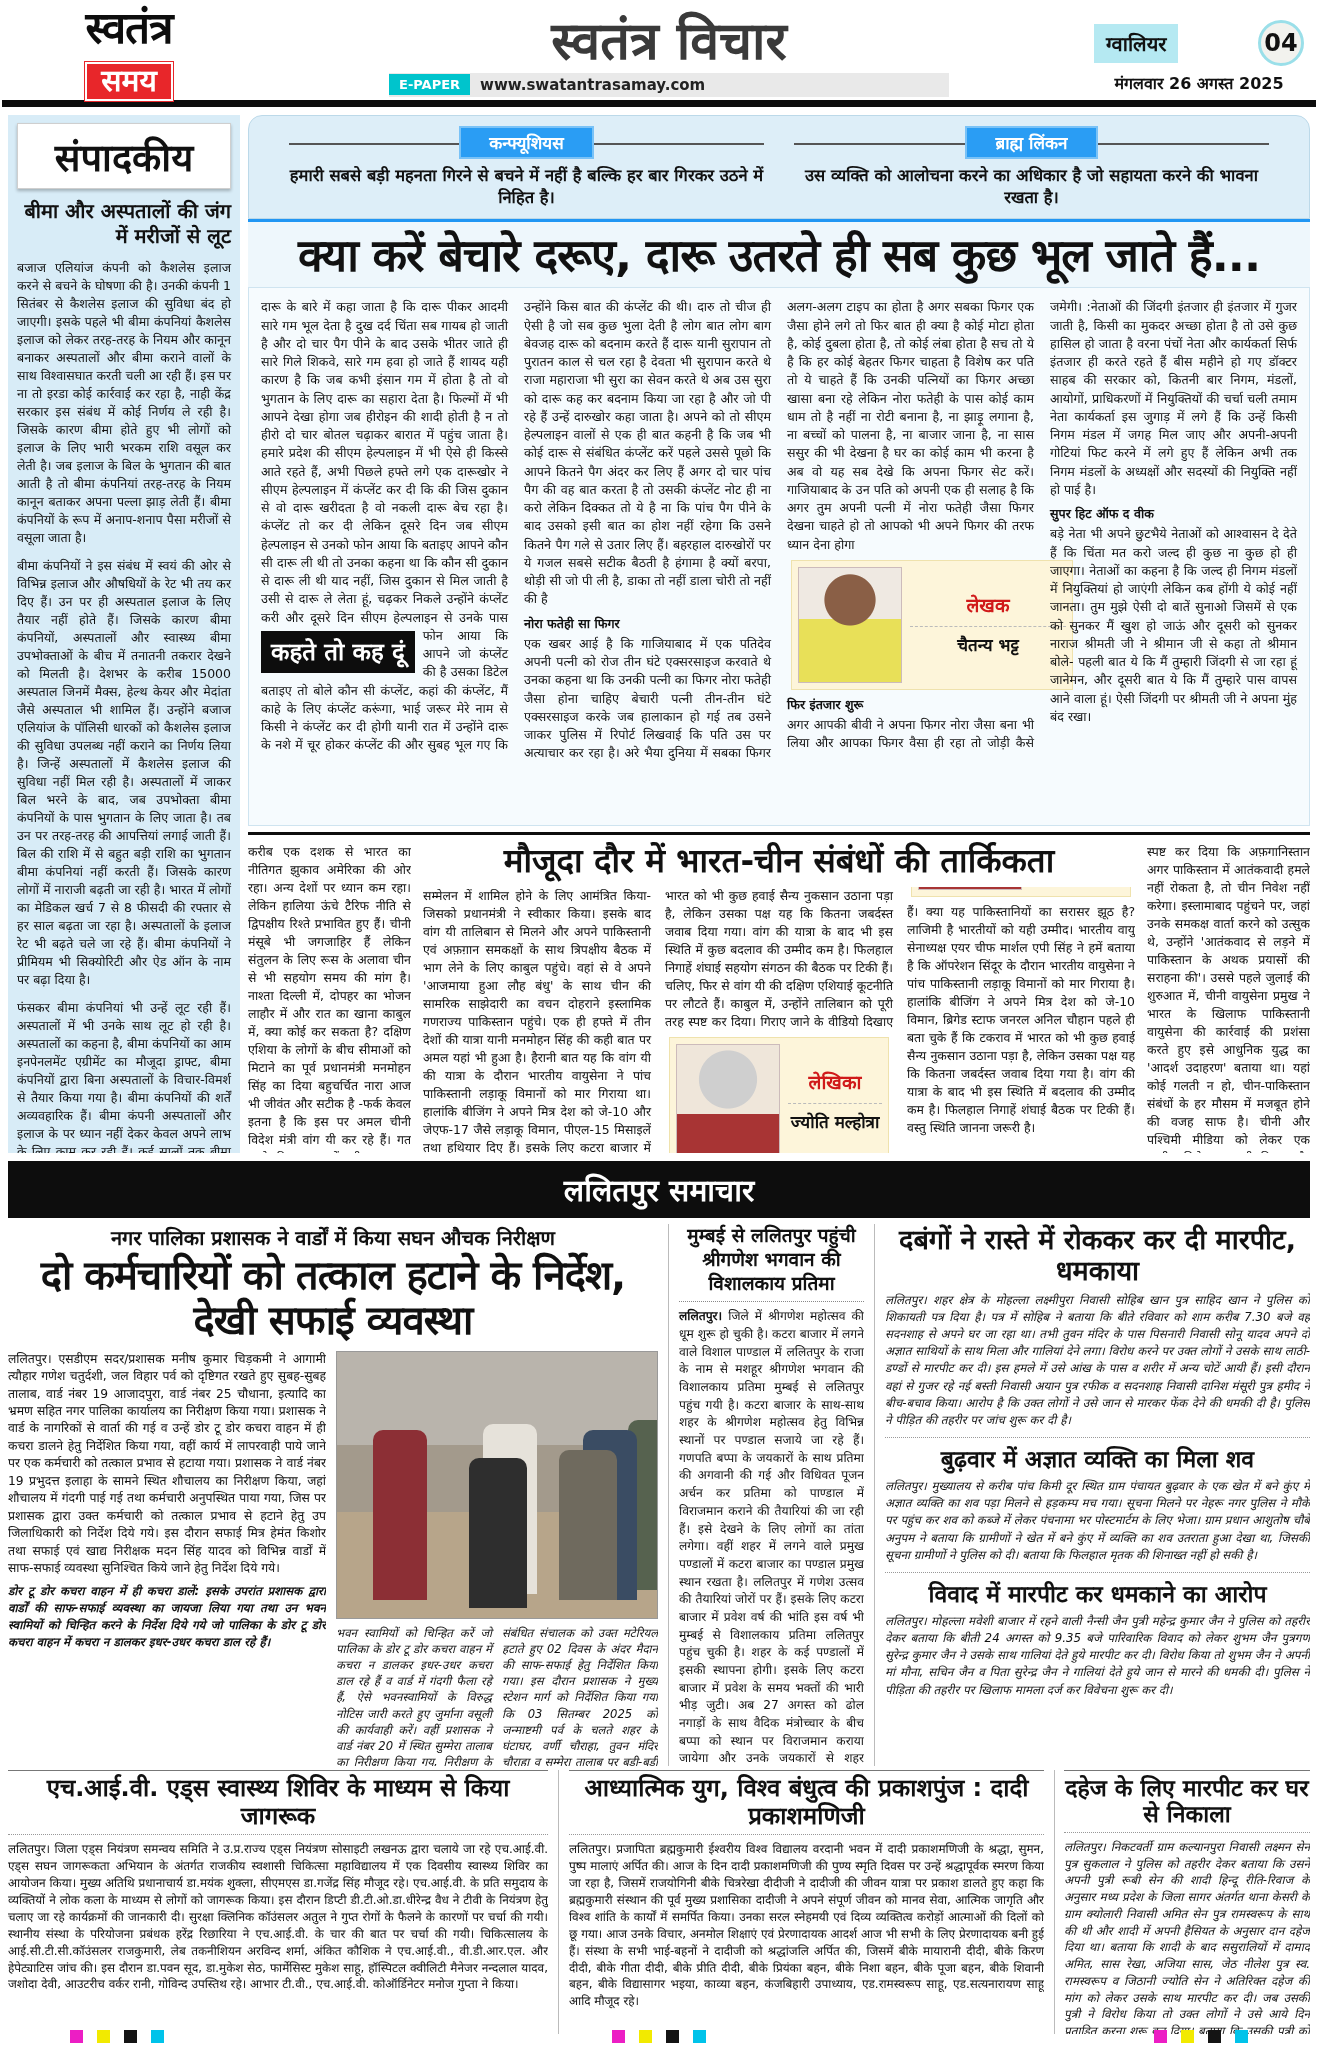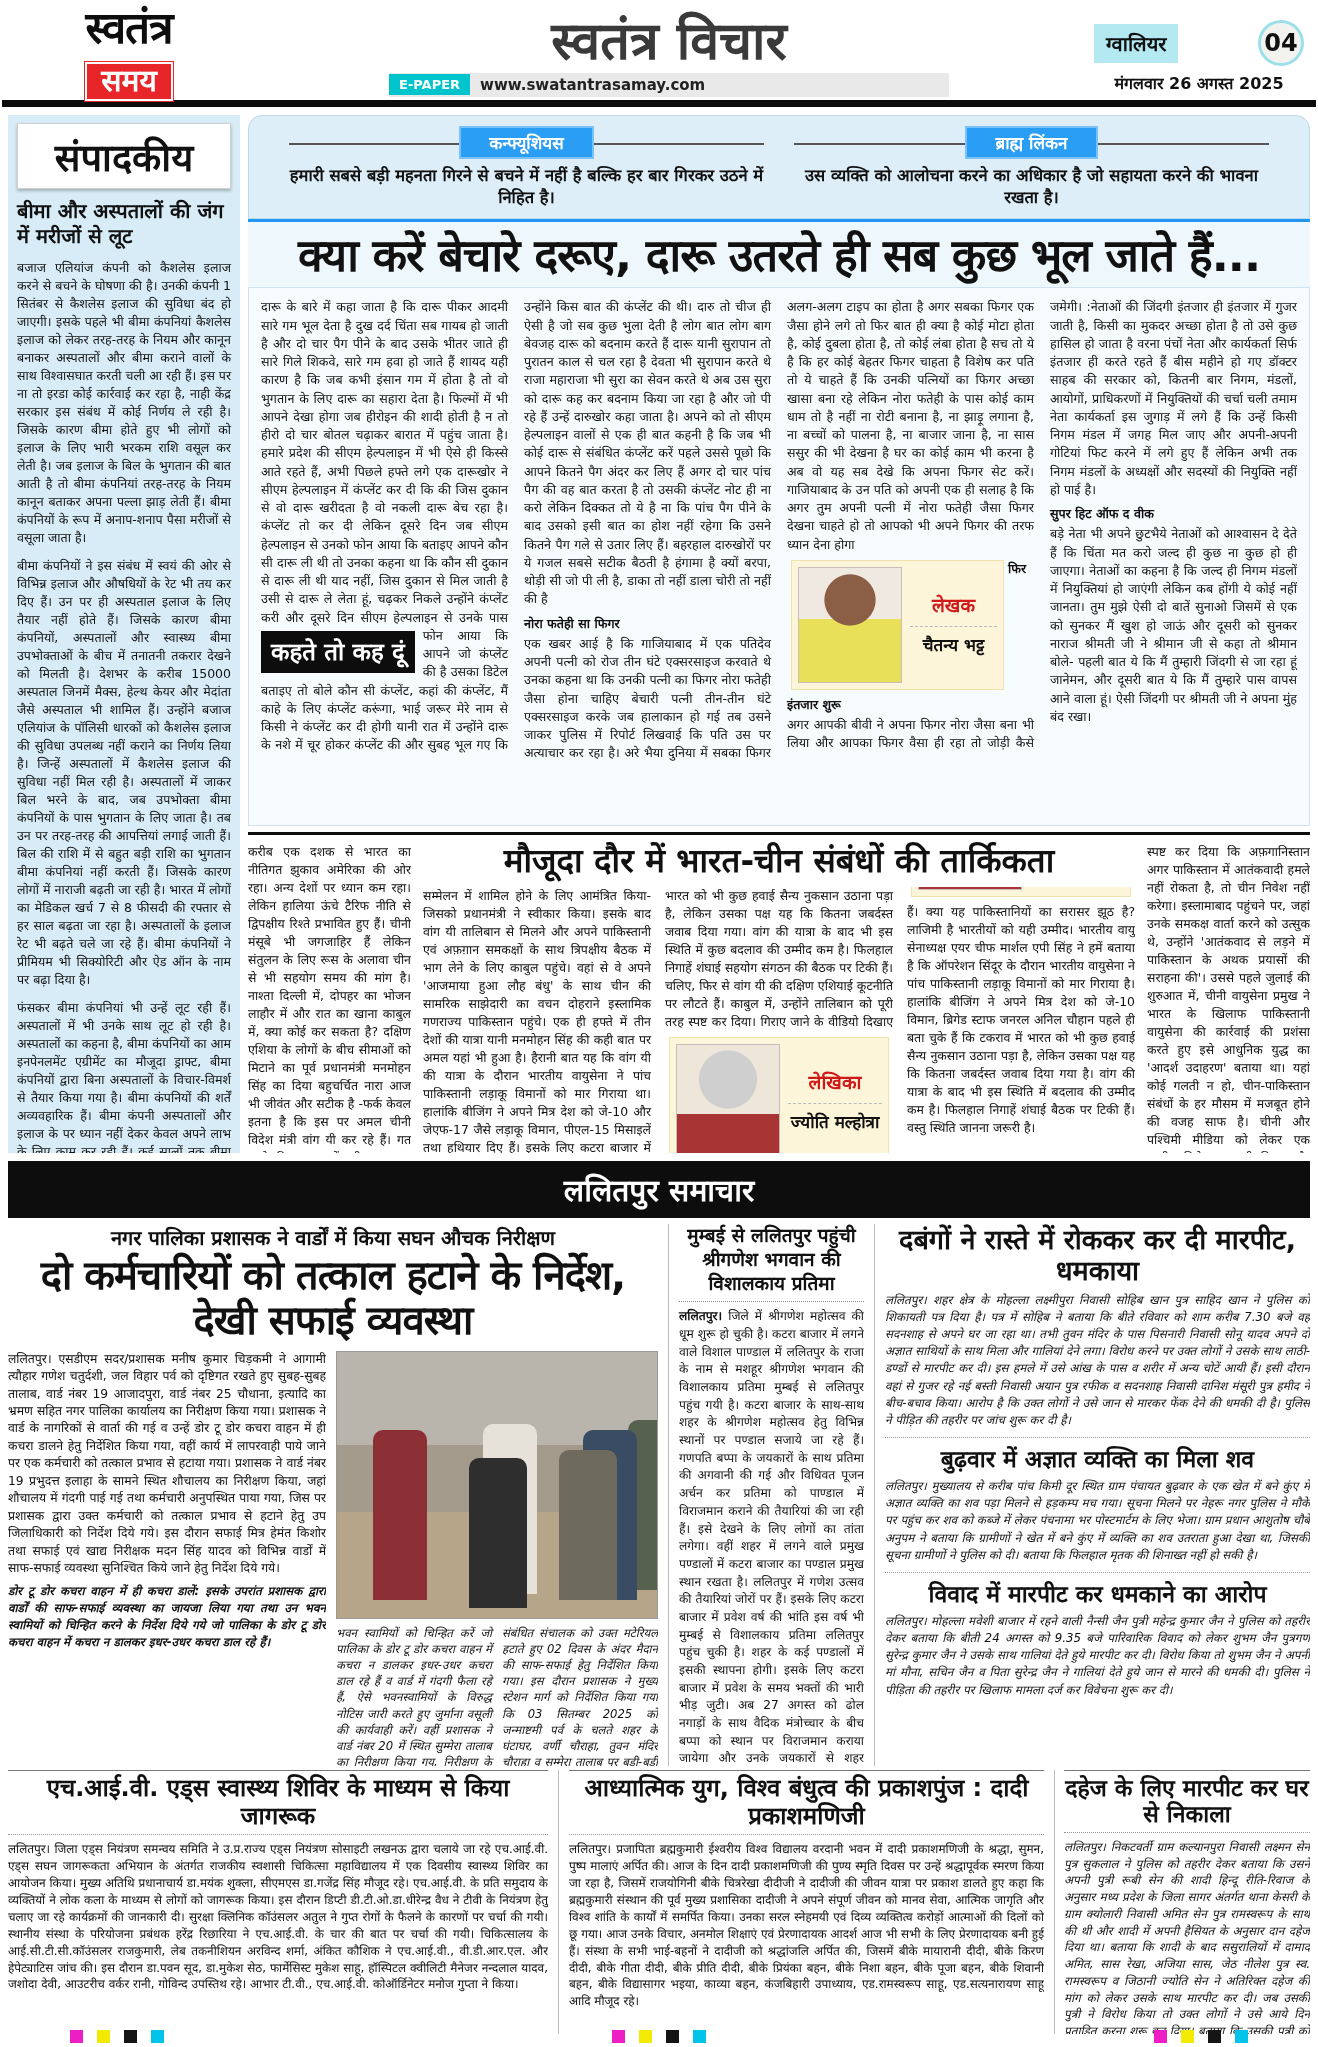--- a/index.html
+++ b/index.html
@@ -22,36 +22,36 @@
   .city { background:#b5e9f2; color:#111; font-weight:bold; font-size:20px; padding:6px 12px; }
   .pagenum { background:#f2f2ee; border:3px solid #9adfe9; border-radius:50%; width:46px; height:46px; line-height:40px; font-size:24px; font-weight:bold; margin-left:-6px; }
   .dateline { font-size:16px; font-weight:bold; margin-top:6px; white-space:nowrap; }
   .rule { height:7px; background:#0d0d0d; margin:0 2px; }
 
   
   .top-flex { display:flex; gap:8px; padding:8px 8px 0 8px; height:1046px; }
   .editorial { width:232px; background:#d8ecf7; padding:8px 9px; overflow:hidden; }
   .ed-title-box { background:#fff; border:1px solid #cfcfcf; box-shadow:0 2px 3px rgba(0,0,0,.25); text-align:center; padding:6px 2px; margin-bottom:10px; }
   .ed-title { font-size:38px; font-weight:bold; }
-  .ed-headline { font-size:20px; font-weight:bold; text-align:left; line-height:1.25; margin:6px 0 10px; }
+  .ed-headline { font-size:20px; font-weight:bold; text-align:right; line-height:1.25; margin:6px 0 10px; }
   .editorial p { font-size:12.5px; line-height:1.44; text-align:justify; margin-bottom:10px; }
 
   .right-top { flex:1; display:flex; flex-direction:column; overflow:hidden; }
   .quotes-panel { background:#ddeef8; border:1px solid #bcd9e9; border-radius:14px 14px 0 0; display:flex; gap:30px; padding:10px 40px 8px; }
   .quote { flex:1; text-align:center; position:relative; }
   .quote .q-line { border-top:2px solid #555; position:absolute; left:0; right:0; top:17px; }
   .q-badge { position:relative; display:inline-block; background:#2a9df4; border:2px solid #79c2f7; color:#fff; font-weight:bold; font-size:17px; padding:3px 28px; margin-bottom:6px; }
   .q-text { font-size:16.5px; font-weight:bold; line-height:1.35; }
   .blue-line { height:3px; background:#2196f3; }
   .daru-headline { font-size:45px; font-weight:bold; text-align:center; line-height:1.15; padding:8px 0 6px; background:#eef7fc; letter-spacing:-1px; }
   .daru-body { background:#f6fbfe; border:1px solid #cfe4f0; padding:10px 12px; height:540px; overflow:hidden;
                column-count:4; column-gap:16px; font-size:12.6px; line-height:1.45; text-align:justify; }
   .daru-body .sub { display:block; font-weight:bold; margin:6px 0 2px; }
   .pullquote { float:left; background:#0d0d0d; color:#fff; font-size:24px; font-weight:bold; padding:8px 10px; margin:4px 8px 4px 0; line-height:1.1; }
-  .author-box { float:left; width:213px; background:#fdf5da; border:1px solid #efe2ad; margin:6px 4px; padding:6px; display:flex; gap:8px; align-items:center; }
+  .author-box { float:left; width:282px; background:#fdf5da; border:1px solid #efe2ad; margin:6px 4px; padding:6px; display:flex; gap:8px; align-items:center; }
   .author-box .photo { width:104px; height:116px; border:1px solid #cbb; }
   .photo-man { background:
       radial-gradient(circle at 50% 28%, #8a5f46 0 26%, transparent 27%),
       linear-gradient(#efe9e2 0 45%, #e8e058 45% 100%); }
   .photo-woman { background:
       radial-gradient(circle at 50% 30%, #cfcfcf 0 30%, transparent 31%),
       linear-gradient(#efe6da 0 60%, #a83434 60% 100%); }
   .author-meta { flex:1; text-align:center; }
   .author-label { color:#d01a1a; font-weight:bold; font-size:19px; }
   .author-name { font-weight:bold; font-size:17px; margin-top:6px; border-top:1px dashed #bbb; padding-top:6px; }

